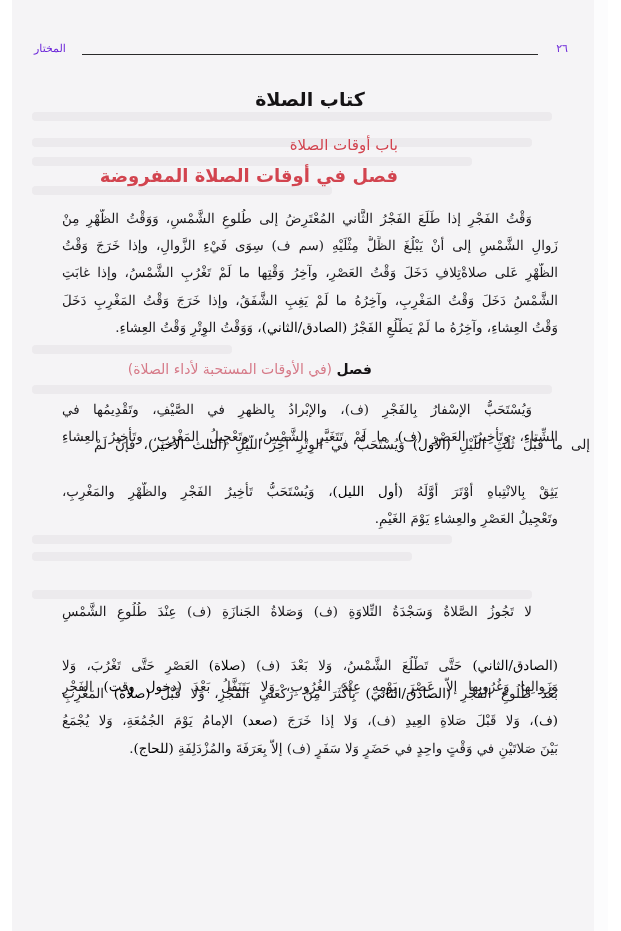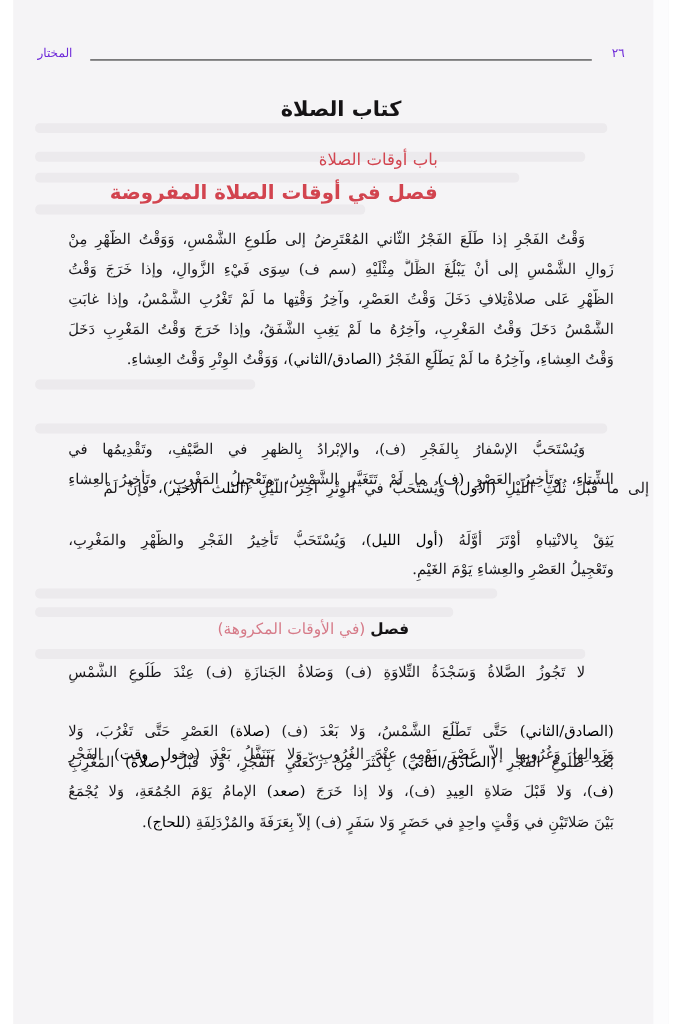--- a/index.html
+++ b/index.html
@@ -167,39 +167,39 @@
   <div class="text">
     <div class="line indent" style="top:209px;">وَقْتُ الفَجْرِ إذا طَلَعَ الفَجْرُ الثَّاني المُعْتَرِضُ إلى طُلوعِ الشَّمْسِ، وَوَقْتُ الظُّهْرِ مِنْ</div>
     <div class="line" style="top:236px;">زَوالِ الشَّمْسِ إلى أَنْ يَبْلُغَ الظِّلُّ مِثْلَيْهِ (سم ف) سِوَى فَيْءِ الزَّوالِ، وإذا خَرَجَ وَقْتُ</div>
     <div class="line" style="top:263px;">الظُّهْرِ عَلى صلاةْتِلافِ دَخَلَ وَقْتُ العَصْرِ، وآخِرُ وَقْتِها ما لَمْ تَغْرُبِ الشَّمْسُ، وإذا غابَتِ</div>
     <div class="line" style="top:291px;">الشَّمْسُ دَخَلَ وَقْتُ المَغْرِبِ، وآخِرُهُ ما لَمْ يَغِبِ الشَّفَقُ، وإذا خَرَجَ وَقْتُ المَغْرِبِ دَخَلَ</div>
     <div class="line last" style="top:318px;">
       <span>وَقْتُ العِشاءِ، وآخِرُهُ ما لَمْ يَطْلُعِ الفَجْرُ </span><span class="red-ins">(الصادق/الثاني)</span><span>، وَوَقْتُ الوِتْرِ وَقْتُ العِشاءِ.</span>
     </div>
   </div>
 
+  <div class="fasl" style="top:361px;">
+    <span class="kw">فصل</span>
+    <span class="red">(في الأوقات المستحبة لأداء الصلاة)</span>
+  </div>
 
   <div class="text">
     <div class="line indent" style="top:400px;">وَيُسْتَحَبُّ الإسْفارُ بِالفَجْرِ (ف)، والإبْرادُ بِالظهرِ في الصَّيْفِ، وتَقْدِيمُها في</div>
     <div class="line" style="top:427px;">
       <span>الشِّتاءِ، وتَأْخِيرُ العَصْرِ </span><span class="red-ins">(ف)</span><span> ما لَمْ تَتَغَيَّرِ الشَّمْسُ، وتَعْجِيلُ المَغْرِبِ، وتَأْخِيرُ العِشاءِ</span>
     </div>
     <div class="line" style="top:435px;margin-left:32px;">
       <span>إلى ما قَبْلَ ثُلُثِ اللَّيْلِ </span><span class="red-ins">(الأول)</span><span> وَيُسْتَحَبُّ في الوِتْرِ آخِرَ اللَّيْلِ </span><span class="red-ins">(الثلث الأخير)</span><span>، فإنْ لَمْ</span>
     </div>
     <div class="line" style="top:482px;">
       <span>يَثِقْ بِالانْتِباهِ أَوْتَرَ أَوَّلَهُ </span><span class="red-ins">(أول الليل)</span><span>، وَيُسْتَحَبُّ تَأْخِيرُ الفَجْرِ والظُّهْرِ والمَغْرِبِ،</span>
     </div>
     <div class="line last" style="top:509px;">وتَعْجِيلُ العَصْرِ والعِشاءِ يَوْمَ الغَيْمِ.</div>
   </div>
 
-  <div class="fasl" style="top:564px;">
-    <span class="kw">فصل</span>
-    <span class="red">(في الأوقات المكروهة)</span>
-  </div>
 
   <div class="text">
     <div class="line indent" style="top:602px;">لا تَجُوزُ الصَّلاةُ وَسَجْدَةُ التِّلاوَةِ (ف) وَصَلاةُ الجَنازَةِ (ف) عِنْدَ طُلُوعِ الشَّمْسِ</div>
     <div class="line" style="top:665px;margin-top:12px;">
       <span>وَزَوالِها وَغُرُوبِها إلاَّ عَصْرَ يَوْمِهِ عِنْدَ الغُرُوبِ، وَلا يَتَنَفَّلُ بَعْدَ </span><span class="red-ins">(دخول وقت)</span><span> الفَجْرِ</span>
     </div>
     <div class="line" style="top:656px;">
       <span class="red-ins">(الصادق/الثاني)</span><span> حَتَّى تَطْلُعَ الشَّمْسُ، وَلا بَعْدَ (ف) </span><span class="red-ins">(صلاة)</span><span> العَصْرِ حَتَّى تَغْرُبَ، وَلا</span>
     </div>
     <div class="line" style="top:684px;">

